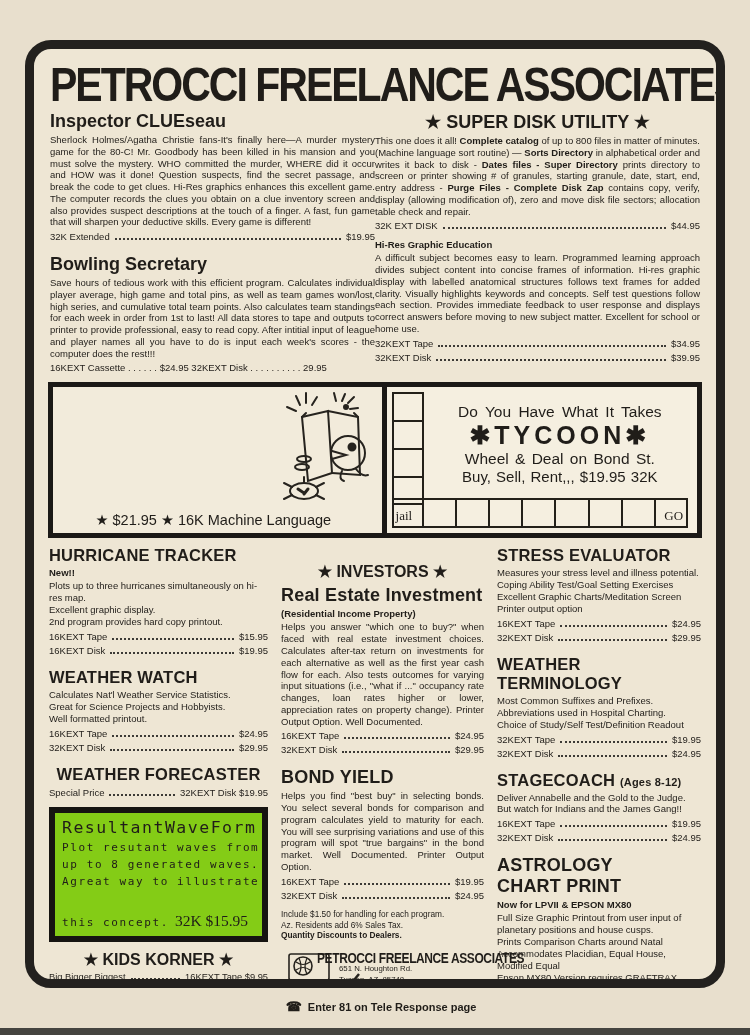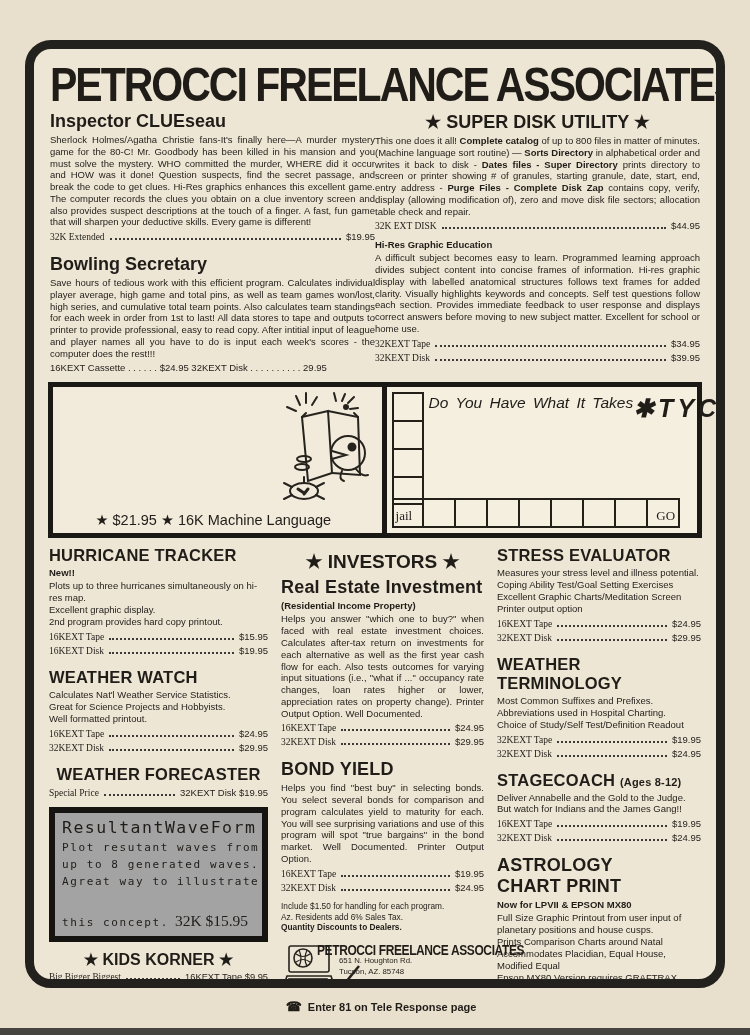--- a/index.html
+++ b/index.html
@@ -18,57 +18,57 @@
     transform:scaleY(1.18);transform-origin:top left;padding-left:4px;height:52px;
   }
   
   .top-cols{display:flex;padding:0 4px;margin-top:2px;}
   .col{flex:1;min-width:0;}
   .sec-title{font-size:18px;font-weight:bold;margin:0 0 2px;}
   .sec-title.center{text-align:center;}
   .sec-sub{font-size:9.5px;font-weight:bold;margin:0 0 2px;}
   .body-text{font-size:9.5px;line-height:1.24;text-align:justify;margin:0;}
   .price-row{display:flex;align-items:baseline;font-size:9.5px;margin-top:3px;}
-  .pl{white-space:nowrap;font-family:Liberation Serif, serif;}
+  .pl{white-space:nowrap;}
   .pv{white-space:nowrap;}
   .leader{flex:1;margin:0 5px;border-bottom:2px dotted #3c3a36;height:0.55em;min-width:12px;}
   .gap8{height:8px;} .gap12{height:12px;}
   .oneline{font-size:9.5px;margin-top:3px;white-space:nowrap;}
   
   .mid-banner{display:flex;border:5px solid #1b1916;margin:9px 2px 8px;background:#f2ebdb;height:146px;}
   .patti{flex:1.02;position:relative;padding:6px 4px 4px 8px;border-right:5px solid #1b1916;}
   .patti-lines{width:64%;text-align:center;}
   .patti-line{font-size:14.5px;line-height:1.25;}
   .patti-title{font-size:24px;font-weight:bold;margin:3px 0 2px;white-space:nowrap;}
   .patti-price{position:absolute;left:0;right:8px;bottom:5px;text-align:center;font-size:14.5px;white-space:nowrap;}
   .patti-art{position:absolute;right:2px;top:2px;}
   .tycoon{flex:1;position:relative;background:#f5efe0;}
   .ty-left{position:absolute;left:5px;top:5px;bottom:33px;width:32px;}
   .ty-cell{box-sizing:border-box;border:2px solid #232019;height:27.5%;margin-top:-2px;}
   .ty-cell:first-child{margin-top:0;}
-  .ty-bottom{position:absolute;left:5px;right:17px;bottom:5px;height:30px;display:flex;}
+  .ty-bottom{position:absolute;left:5px;right:9px;bottom:5px;height:30px;display:flex;}
   .ty-bcell{box-sizing:border-box;border:2px solid #232019;flex:1;margin-left:-2px;}
   .ty-bcell.first{margin-left:0;flex:0 0 32px;font-family:"Liberation Serif",serif;font-size:13px;padding:8px 0 0 2px;}
   .ty-bcell.last{flex:0 0 34px;font-family:"Liberation Serif",serif;font-size:13px;text-align:right;padding:8px 3px 0 0;}
-  .ty-text{position:absolute;left:42px;right:6px;top:7px;bottom:40px;display:flex;flex-direction:row;justify-content:flex-start;text-align:center;font-style:italic;}
+  .ty-text{position:absolute;left:42px;right:6px;top:7px;bottom:40px;display:flex;flex-direction:column;justify-content:center;text-align:center;}
   .ty-l1{font-size:15.5px;word-spacing:3px;white-space:nowrap;}
   .ty-title{font-size:25px;font-weight:bold;letter-spacing:4px;white-space:nowrap;}
   .ty-l2{font-size:15.5px;word-spacing:2px;white-space:nowrap;}
   .ty-l3{font-size:15px;word-spacing:1px;white-space:nowrap;}
   
   .bottom-cols{display:flex;gap:13px;padding:0 3px;}
   .bcol1{flex:0 0 219px;min-width:0;}
   .bcol2{flex:0 0 203px;min-width:0;}
   .bcol3{flex:1;min-width:0;}
   .b-title{font-size:16.5px;font-weight:bold;margin:0 0 2px;letter-spacing:0.2px;}
   .b-title .ages{font-size:11px;}
   .b-line{font-size:9.5px;line-height:1.25;margin:0;}
   .center{text-align:center;}
   
-  .wave-box{border:6px solid #161411;background:#a3a3a3;padding:5px 7px 6px;margin:9px 0 8px;}
+  .wave-box{border:6px solid #161411;background:#84cc16;padding:5px 7px 6px;margin:9px 0 8px;}
   .wv-title{font-family:"DejaVu Sans Mono",monospace;font-size:16.5px;letter-spacing:1.5px;white-space:nowrap;}
   .wv-line{font-family:"DejaVu Sans Mono",monospace;font-size:11px;letter-spacing:1.6px;margin-top:4px;white-space:nowrap;}
   .wv-last{display:flex;align-items:baseline;margin-top:4px;}
   .wv-price{font-family:"Liberation Serif",serif;font-size:15.5px;margin-left:6px;white-space:nowrap;margin-top:20px;}
   
   .kids-title{font-size:16px;font-weight:bold;text-align:center;margin:2px 0 3px;}
   .kids-row{display:flex;align-items:baseline;font-size:9.3px;margin-top:2.5px;}
   
   .note{font-size:8.3px;line-height:1.3;margin:0;}
   .note.bold{font-weight:bold;}
@@ -250,21 +250,21 @@
       </div>
       <div class="kids-row">
         <span class="pl">ABC's</span>
         <span class="leader"></span>
         <span class="pv">16KEXT Tape $9.95</span>
       </div>
 
     </div>
 
     <div class="bcol2">
-      <div class="kids-title" style="font-size:19px;margin:4px 0 4px">★ INVESTORS ★</div>
+      <div class="kids-title" style="font-size:16px;margin:16px 0 4px">★ INVESTORS ★</div>
       <div class="b-title" style="font-size:18px">Real Estate Investment</div>
       <div class="sec-sub">(Residential Income Property)</div>
       <p class="body-text">Helps you answer "which one to buy?" when faced with real estate investment choices. Calculates after-tax return on investments for each alternative as well as the first year cash flow for each. Also tests outcomes for varying input situations (i.e., "what if ..." occupancy rate changes, loan rates higher or lower, appreciation rates on property change). Printer Output Option. Well Documented.</p>
       <div class="price-row">
         <span class="pl">16KEXT Tape</span>
         <span class="leader"></span>
         <span class="pv">$24.95</span>
       </div>
       <div class="price-row">
         <span class="pl">32KEXT Disk</span>

